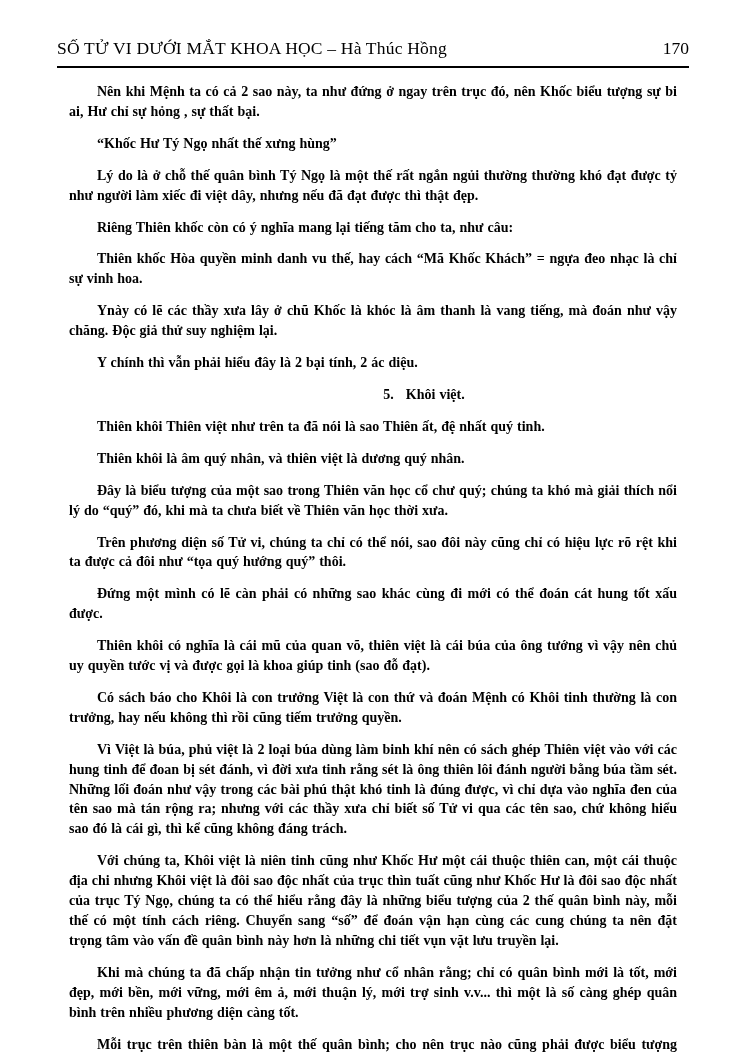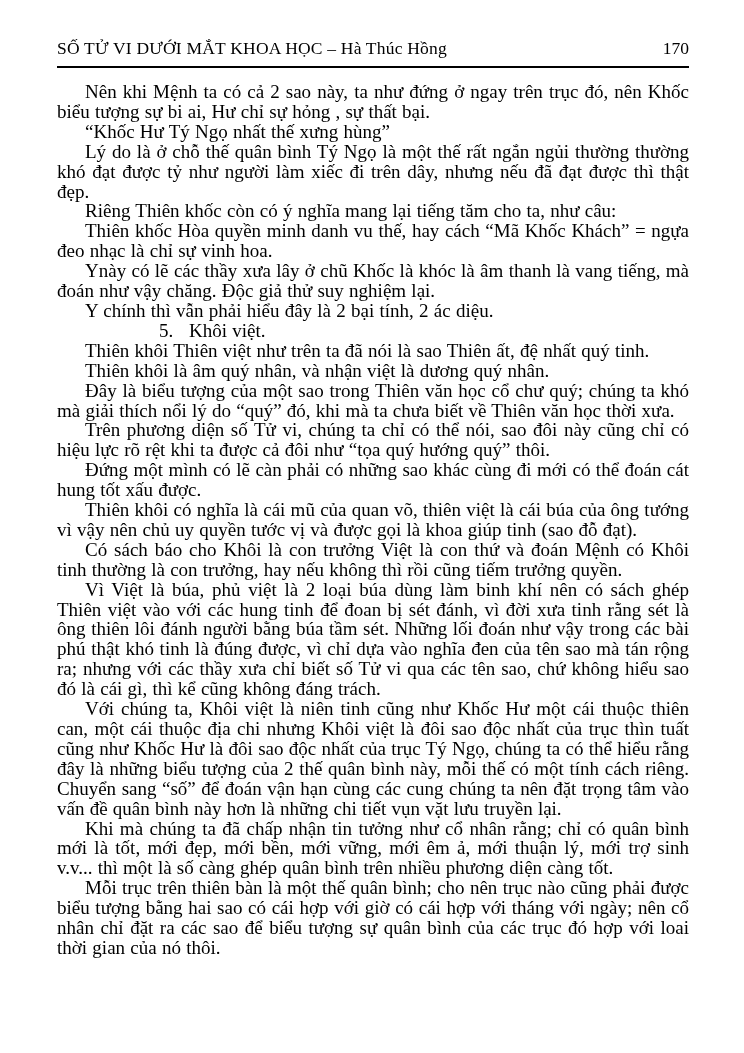--- a/index.html
+++ b/index.html
@@ -30,52 +30,53 @@
   .running-header .title { letter-spacing: 0.2px; }
   .header-rule {
     border: 0;
     border-top: 2px solid #000000;
     margin: 7px 0 0 0;
   }
   .content {
     margin-top: 14px;
   }
   .content p {
-    margin: 0;
-    font-size: 19px;
+    margin: 12px;
+    font-size: 14px;
     line-height: 19.9px;
     text-align: justify;
     text-indent: 28px;
     word-spacing: 0.5px;
+    font-weight: bold;
   }
   .content p.heading {
-    text-align: left;
+    text-align: center;
     text-indent: 102px;
   }
 </style>
 </head>
 <body>
 
 <div class="page">
   <div class="running-header">
     <span class="title">SỐ TỬ VI DƯỚI MẮT KHOA HỌC – Hà Thúc Hồng</span>
     <span class="page-number">170</span>
   </div>
   <hr class="header-rule">
   <div class="content">
       <p class="body-para">Nên khi Mệnh ta có cả 2 sao này, ta như đứng ở ngay trên trục đó, nên Khốc biểu tượng sự bi ai, Hư chỉ sự hỏng , sự thất bại.</p>
       <p class="body-para">“Khốc Hư Tý Ngọ nhất thế xưng hùng”</p>
-      <p class="body-para">Lý do là ở chỗ thế quân bình Tý Ngọ là một thế rất ngắn ngủi thường thường khó đạt được tỷ như người làm xiếc đi trên dây, nhưng nếu đã đạt được thì thật đẹp.</p>
+      <p class="body-para">Lý do là ở chỗ thế quân bình Tý Ngọ là một thế rất ngắn ngủi thường thường khó đạt được tỷ như người làm xiếc đi việt dây, nhưng nếu đã đạt được thì thật đẹp.</p>
       <p class="body-para">Riêng Thiên khốc còn có ý nghĩa mang lại tiếng tăm cho ta, như câu:</p>
       <p class="body-para">Thiên khốc Hòa quyền minh danh vu thế, hay cách “Mã Khốc Khách” = ngựa đeo nhạc là chỉ sự vinh hoa.</p>
       <p class="body-para">Ynày có lẽ các thầy xưa lây ở chũ Khốc là khóc là âm thanh là vang tiếng, mà đoán như vậy chăng. Độc giả thử suy nghiệm lại.</p>
       <p class="body-para">Y chính thì vẫn phải hiểu đây là 2 bại tính, 2 ác diệu.</p>
       <p class="heading">5.&nbsp;&nbsp; Khôi việt.</p>
       <p class="body-para">Thiên khôi Thiên việt như trên ta đã nói là sao Thiên ất, đệ nhất quý tinh.</p>
-      <p class="body-para">Thiên khôi là âm quý nhân, và nhận việt là dương quý nhân.</p>
+      <p class="body-para">Thiên khôi là âm quý nhân, và thiên việt là dương quý nhân.</p>
       <p class="body-para">Đây là biểu tượng của một sao trong Thiên văn học cổ chư quý; chúng ta khó mà giải thích nổi lý do “quý” đó, khi mà ta chưa biết về Thiên văn học thời xưa.</p>
       <p class="body-para">Trên phương diện số Tử vi, chúng ta chỉ có thể nói, sao đôi này cũng chỉ có hiệu lực rõ rệt khi ta được cả đôi như “tọa quý hướng quý” thôi.</p>
       <p class="body-para">Đứng một mình có lẽ càn phải có những sao khác cùng đi mới có thể đoán cát hung tốt xấu được.</p>
       <p class="body-para">Thiên khôi có nghĩa là cái mũ của quan võ, thiên việt là cái búa của ông tướng vì vậy nên chủ uy quyền tước vị và được gọi là khoa giúp tinh (sao đỗ đạt).</p>
       <p class="body-para">Có sách báo cho Khôi là con trưởng Việt là con thứ và đoán Mệnh có Khôi tinh thường là con trưởng, hay nếu không thì rồi cũng tiếm trưởng quyền.</p>
       <p class="body-para">Vì Việt là búa, phủ việt là 2 loại búa dùng làm binh khí nên có sách ghép Thiên việt vào với các hung tinh để đoan bị sét đánh, vì đời xưa tinh rằng sét là ông thiên lôi đánh người bằng búa tầm sét. Những lối đoán như vậy trong các bài phú thật khó tinh là đúng được, vì chỉ dựa vào nghĩa đen của tên sao mà tán rộng ra; nhưng với các thầy xưa chỉ biết số Tử vi qua các tên sao, chứ không hiểu sao đó là cái gì, thì kể cũng không đáng trách.</p>
       <p class="body-para">Với chúng ta, Khôi việt là niên tinh cũng như Khốc Hư một cái thuộc thiên can, một cái thuộc địa chi nhưng Khôi việt là đôi sao độc nhất của trục thìn tuất cũng như Khốc Hư là đôi sao độc nhất của trục Tý Ngọ, chúng ta có thể hiểu rằng đây là những biểu tượng của 2 thế quân bình này, mỗi thế có một tính cách riêng. Chuyển sang “số” để đoán vận hạn cùng các cung chúng ta nên đặt trọng tâm vào vấn đề quân bình này hơn là những chi tiết vụn vặt lưu truyền lại.</p>
       <p class="body-para">Khi mà chúng ta đã chấp nhận tin tưởng như cổ nhân rằng; chỉ có quân bình mới là tốt, mới đẹp, mới bền, mới vững, mới êm ả, mới thuận lý, mới trợ sinh v.v... thì một là số càng ghép quân bình trên nhiều phương diện càng tốt.</p>
       <p class="body-para">Mỗi trục trên thiên bàn là một thế quân bình; cho nên trục nào cũng phải được biểu tượng bằng hai sao có cái hợp với giờ có cái hợp với tháng với ngày; nên cổ nhân chỉ đặt ra các sao để biểu tượng sự quân bình của các trục đó hợp với loai thời gian của nó thôi.</p>
     </div>

